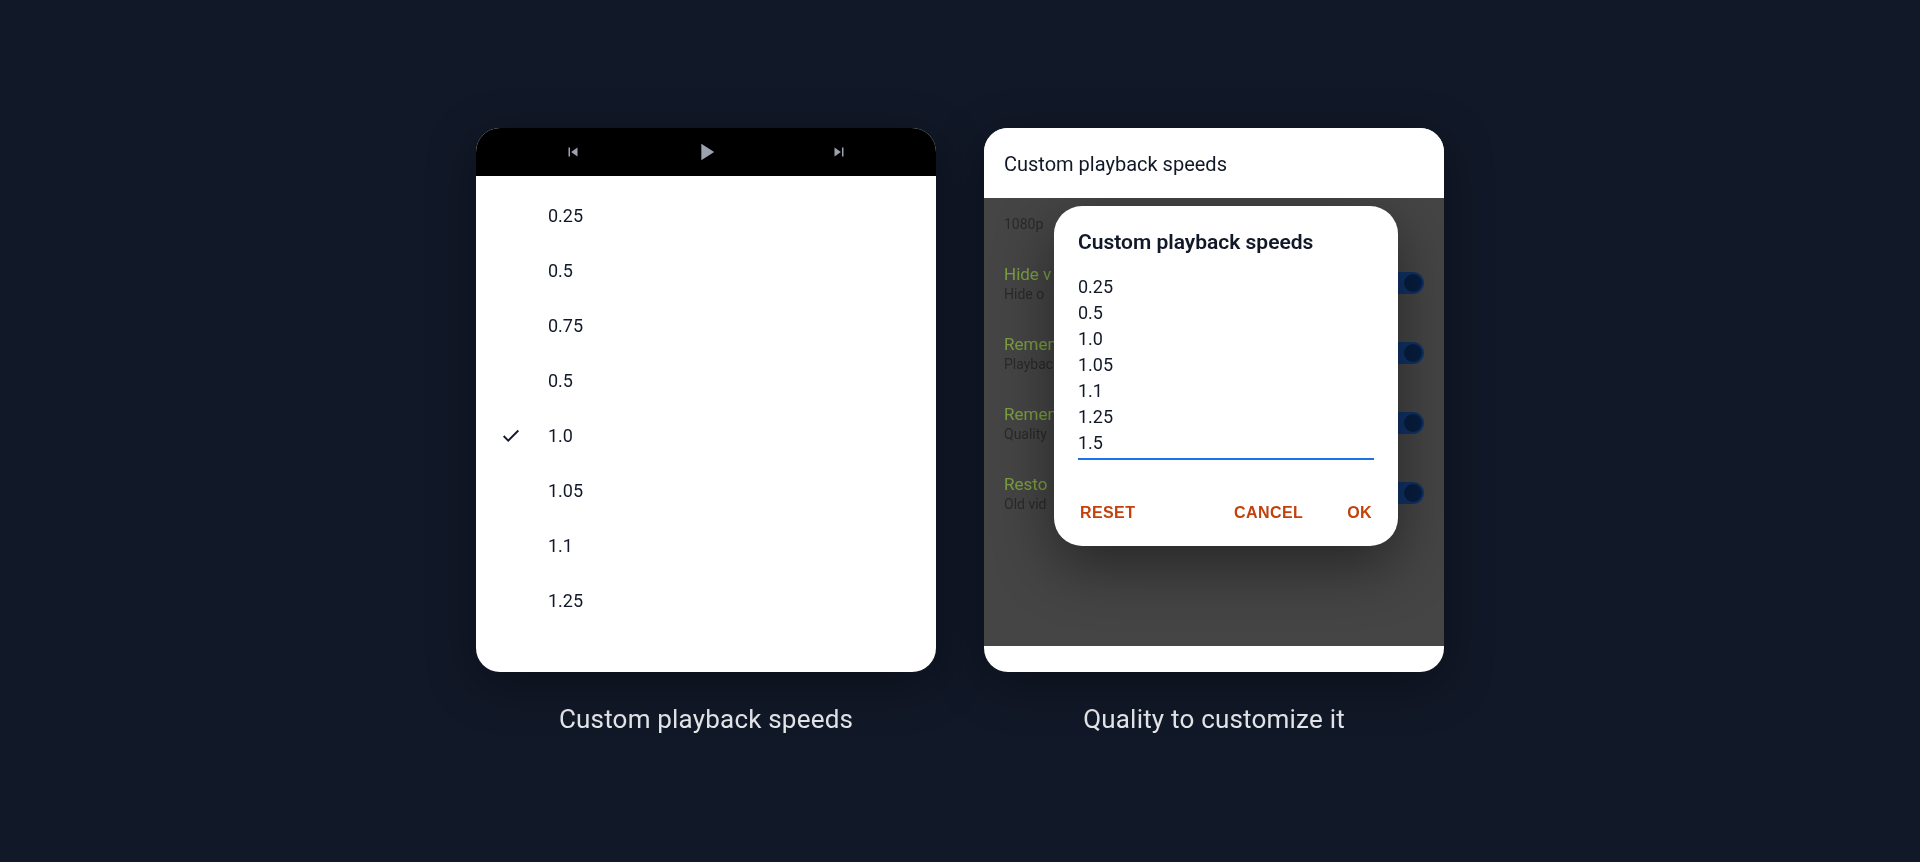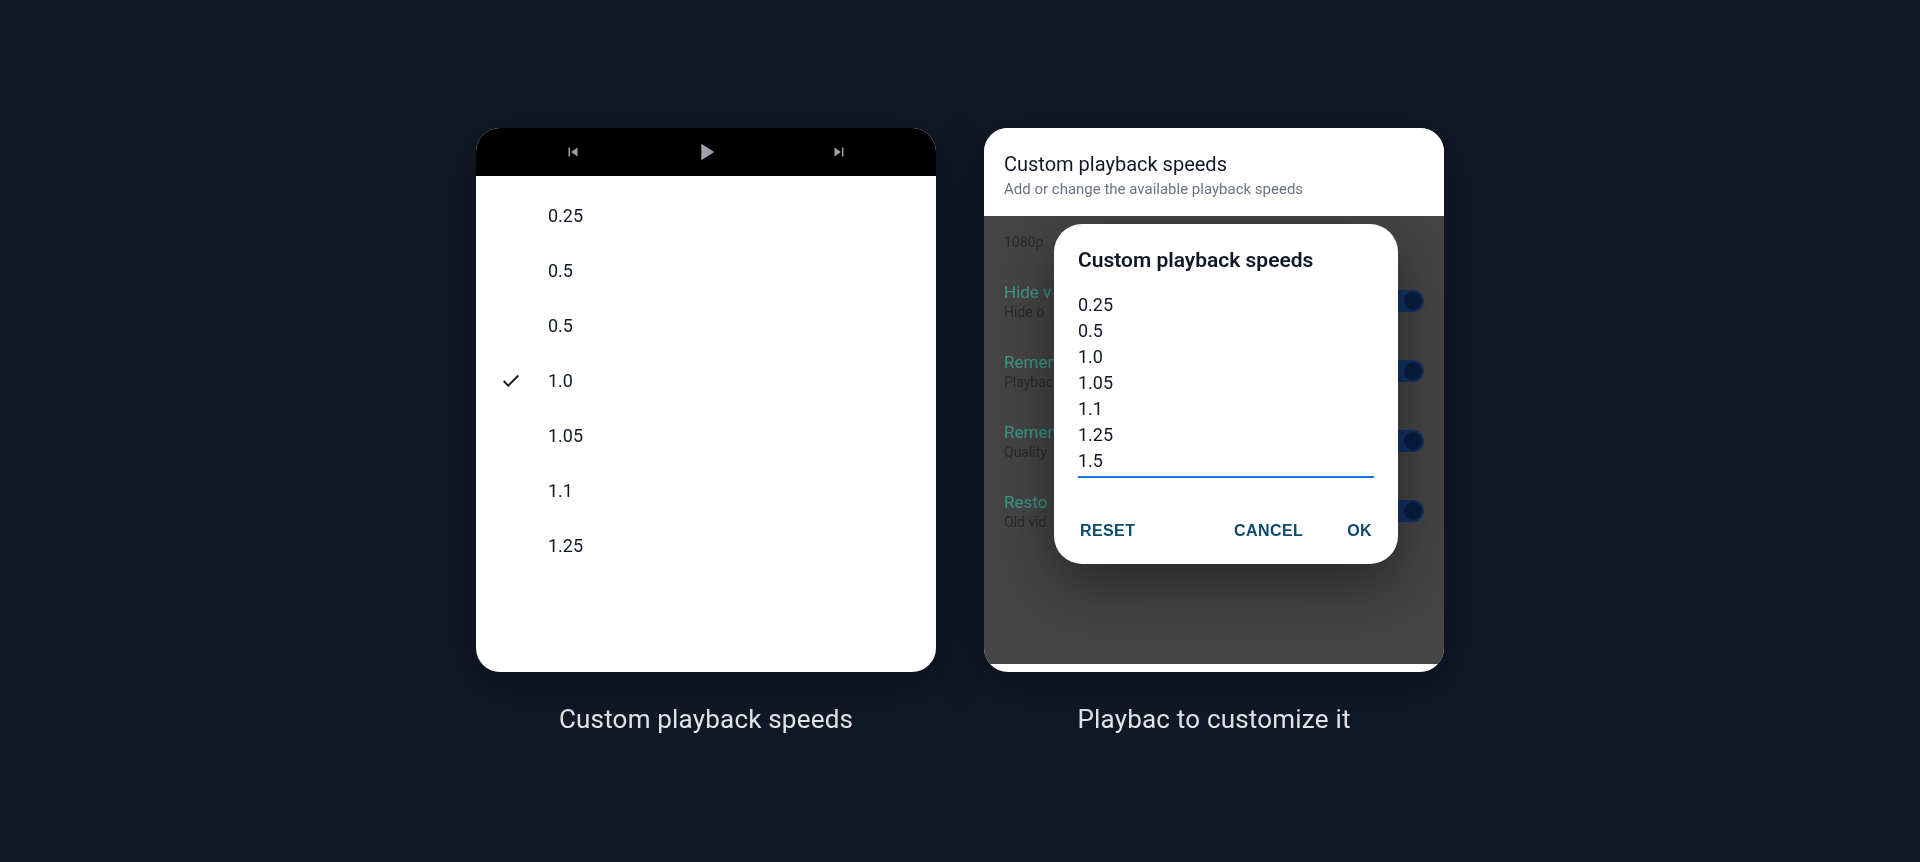--- a/index.html
+++ b/index.html
@@ -100,21 +100,21 @@
     background: rgba(0,0,0,0.35);
   }
   .setting-item {
     padding: 16px 20px;
     display: flex;
     align-items: center;
     justify-content: space-between;
     color: #e0e0e0;
   }
   .setting-item .labels { display: flex; flex-direction: column; gap: 2px; max-width: 80%; overflow: hidden; }
-  .setting-item .primary { font-size: 17px; color: #5eead4; }
+  .setting-item .primary { font-size: 17px; color: #bef264; }
   .setting-item .secondary { font-size: 14px; color: #413f3f; }
   .switch {
     width: 40px; height: 22px;
     border-radius: 12px;
     background: #1a4e9e;
     position: relative;
     flex: 0 0 auto;
   }
   .switch::after {
     content: "";
@@ -162,21 +162,21 @@
     align-items: center;
     margin-top: 40px;
   }
   .dialog-actions .right {
     display: flex;
     gap: 40px;
   }
   .dialog-actions button {
     background: none;
     border: none;
-    color: #0c4a6e;
+    color: #c2410c;
     font-size: 16px;
     font-weight: 600;
     letter-spacing: 0.4px;
     cursor: pointer;
     padding: 4px 2px;
   }
 </style>
 </head>
 <body>
 
@@ -205,20 +205,24 @@
           <div class="speed-row">
             <span class="check-slot"></span>
             <span>0.25</span>
           </div>
           <div class="speed-row">
             <span class="check-slot"></span>
             <span>0.5</span>
           </div>
           <div class="speed-row">
             <span class="check-slot"></span>
+            <span>0.75</span>
+          </div>
+          <div class="speed-row">
+            <span class="check-slot"></span>
             <span>0.5</span>
           </div>
           <div class="speed-row">
             <span class="check-slot">
               <svg width="22" height="22" viewBox="0 0 24 24" fill="none" stroke="#111827" stroke-width="2">
                 <polyline points="4 12 9 17 20 6"></polyline>
               </svg>
             </span>
             <span>1.0</span>
           </div>
@@ -236,21 +240,20 @@
           </div>
         </div>
     </div>
     <div class="caption">Custom playback speeds</div>
   </div>
 
   <div class="col">
     <div class="device">
       <div class="settings-header">
         <div class="title">Custom playback speeds</div>
-        <div class="subtitle">Add or change the available playback speeds</div>
       </div>
       <div class="settings-body">
         <div class="settings-list" id="settings-list">
             <div class="setting-item">
               <div class="labels">
                 <div class="primary"></div>
                 <div class="secondary">1080p</div>
               </div>
             </div>
             <div class="setting-item">
@@ -295,16 +298,16 @@
           <div class="dialog-actions">
             <button>RESET</button>
             <div class="right">
               <button>CANCEL</button>
               <button>OK</button>
             </div>
           </div>
         </div>
       </div>
     </div>
-    <div class="caption">Playbac to customize it</div>
+    <div class="caption">Quality to customize it</div>
   </div>
 
 </div>
 
 </body></html>

